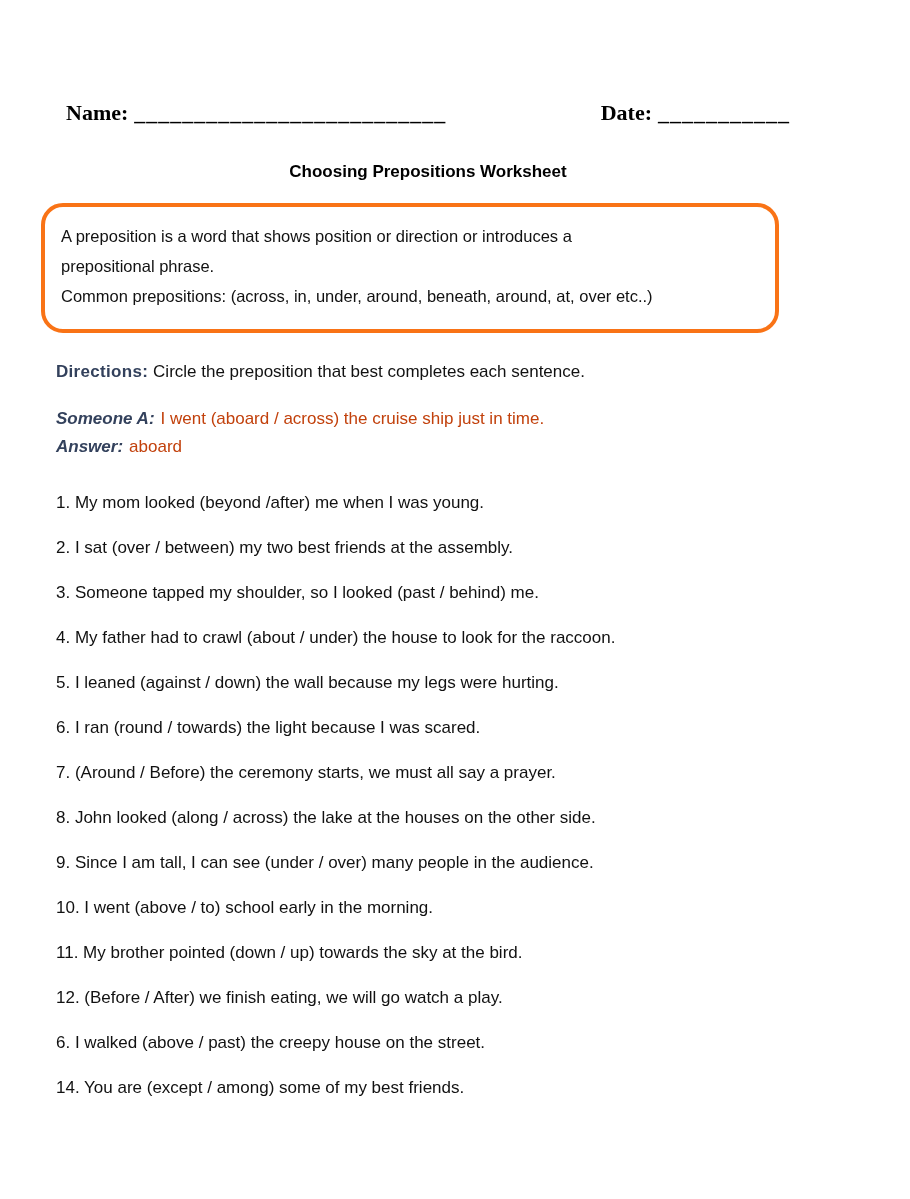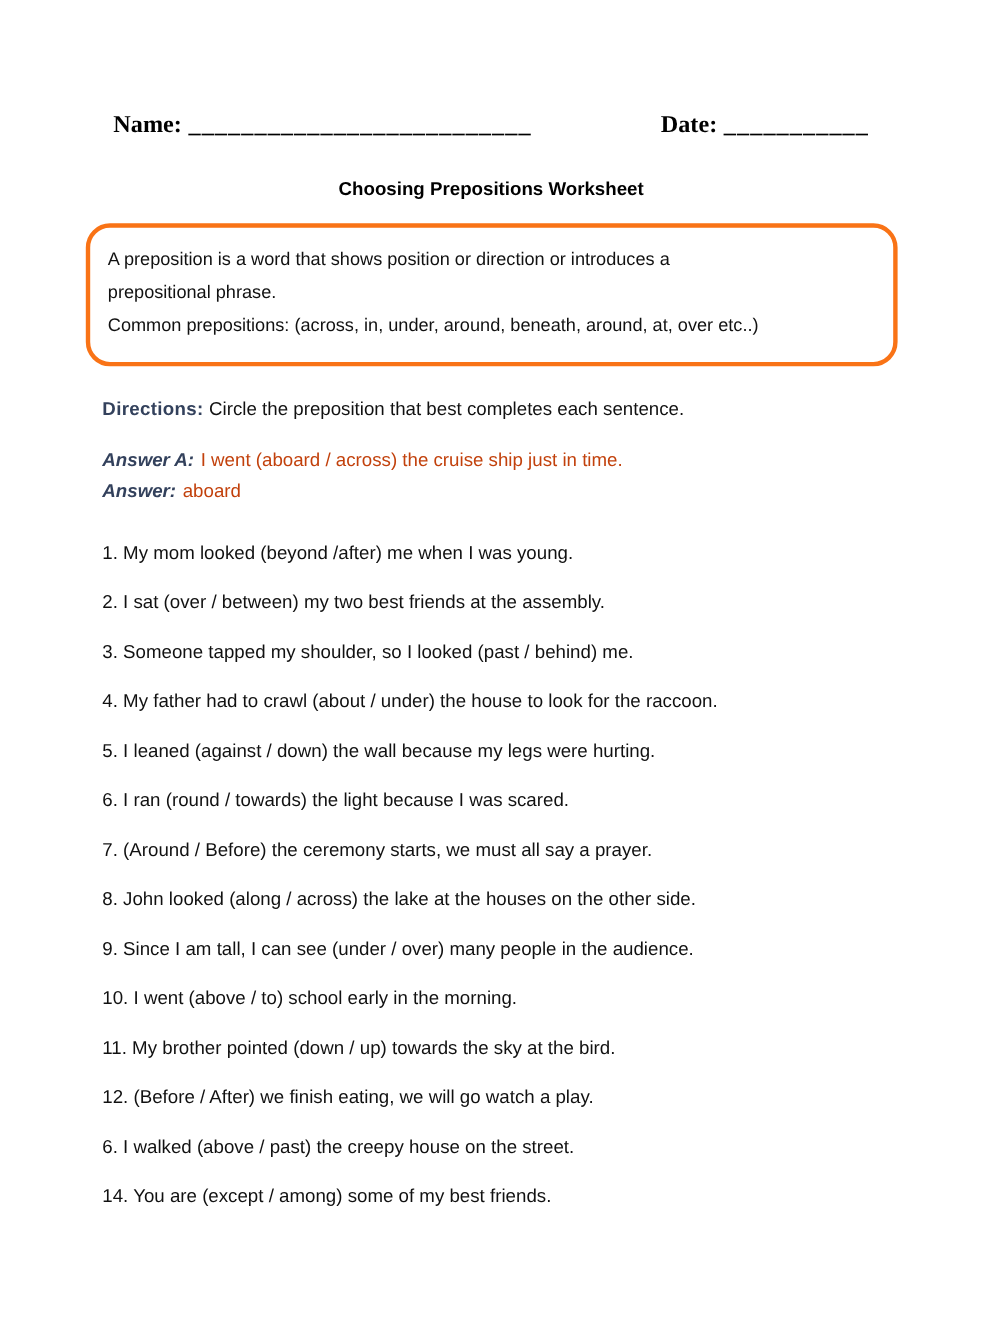--- a/index.html
+++ b/index.html
@@ -11,21 +11,21 @@
   body {
     width: 910px;
     height: 1199px;
     font-family: "Liberation Sans", sans-serif;
     color: #1a1a1a;
     overflow: hidden;
   }
   .page {
     width: 910px;
     height: 1175px;
-    padding: 100px 78px 0 88px;
+    padding: 100px 78px 0 51px;
     position: relative;
   }
 
   
   .header-row {
     display: flex;
     align-items: baseline;
     margin-left: 15px;
     font-family: "Liberation Serif", serif;
     font-weight: bold;
@@ -123,21 +123,21 @@
     <div class="info-line">prepositional phrase.</div>
     <div class="info-line">Common prepositions: (across, in, under, around, beneath, around, at, over etc..)</div>
   </div>
 
   <div class="directions-row">
     <span class="directions-label">Directions:</span><span class="directions-text">Circle the preposition that best completes each sentence.</span>
   </div>
 
   <div class="example-block">
     <div class="example-row">
-      <span class="script-label">Answer A:</span><span class="italic-text">I went (aboard / across) the cruise ship just in time.</span>
+      <span class="script-label">Someone A:</span><span class="italic-text">I went (aboard / across) the cruise ship just in time.</span>
     </div>
     <div class="example-row">
       <span class="script-label">Answer:</span><span class="italic-text">aboard</span>
     </div>
   </div>
 
   <div class="questions">
     <div class="question-item">1. My mom looked (beyond /after) me when I was young.</div>
     <div class="question-item">2. I sat (over / between) my two best friends at the assembly.</div>
     <div class="question-item">3. Someone tapped my shoulder, so I looked (past / behind) me.</div>

